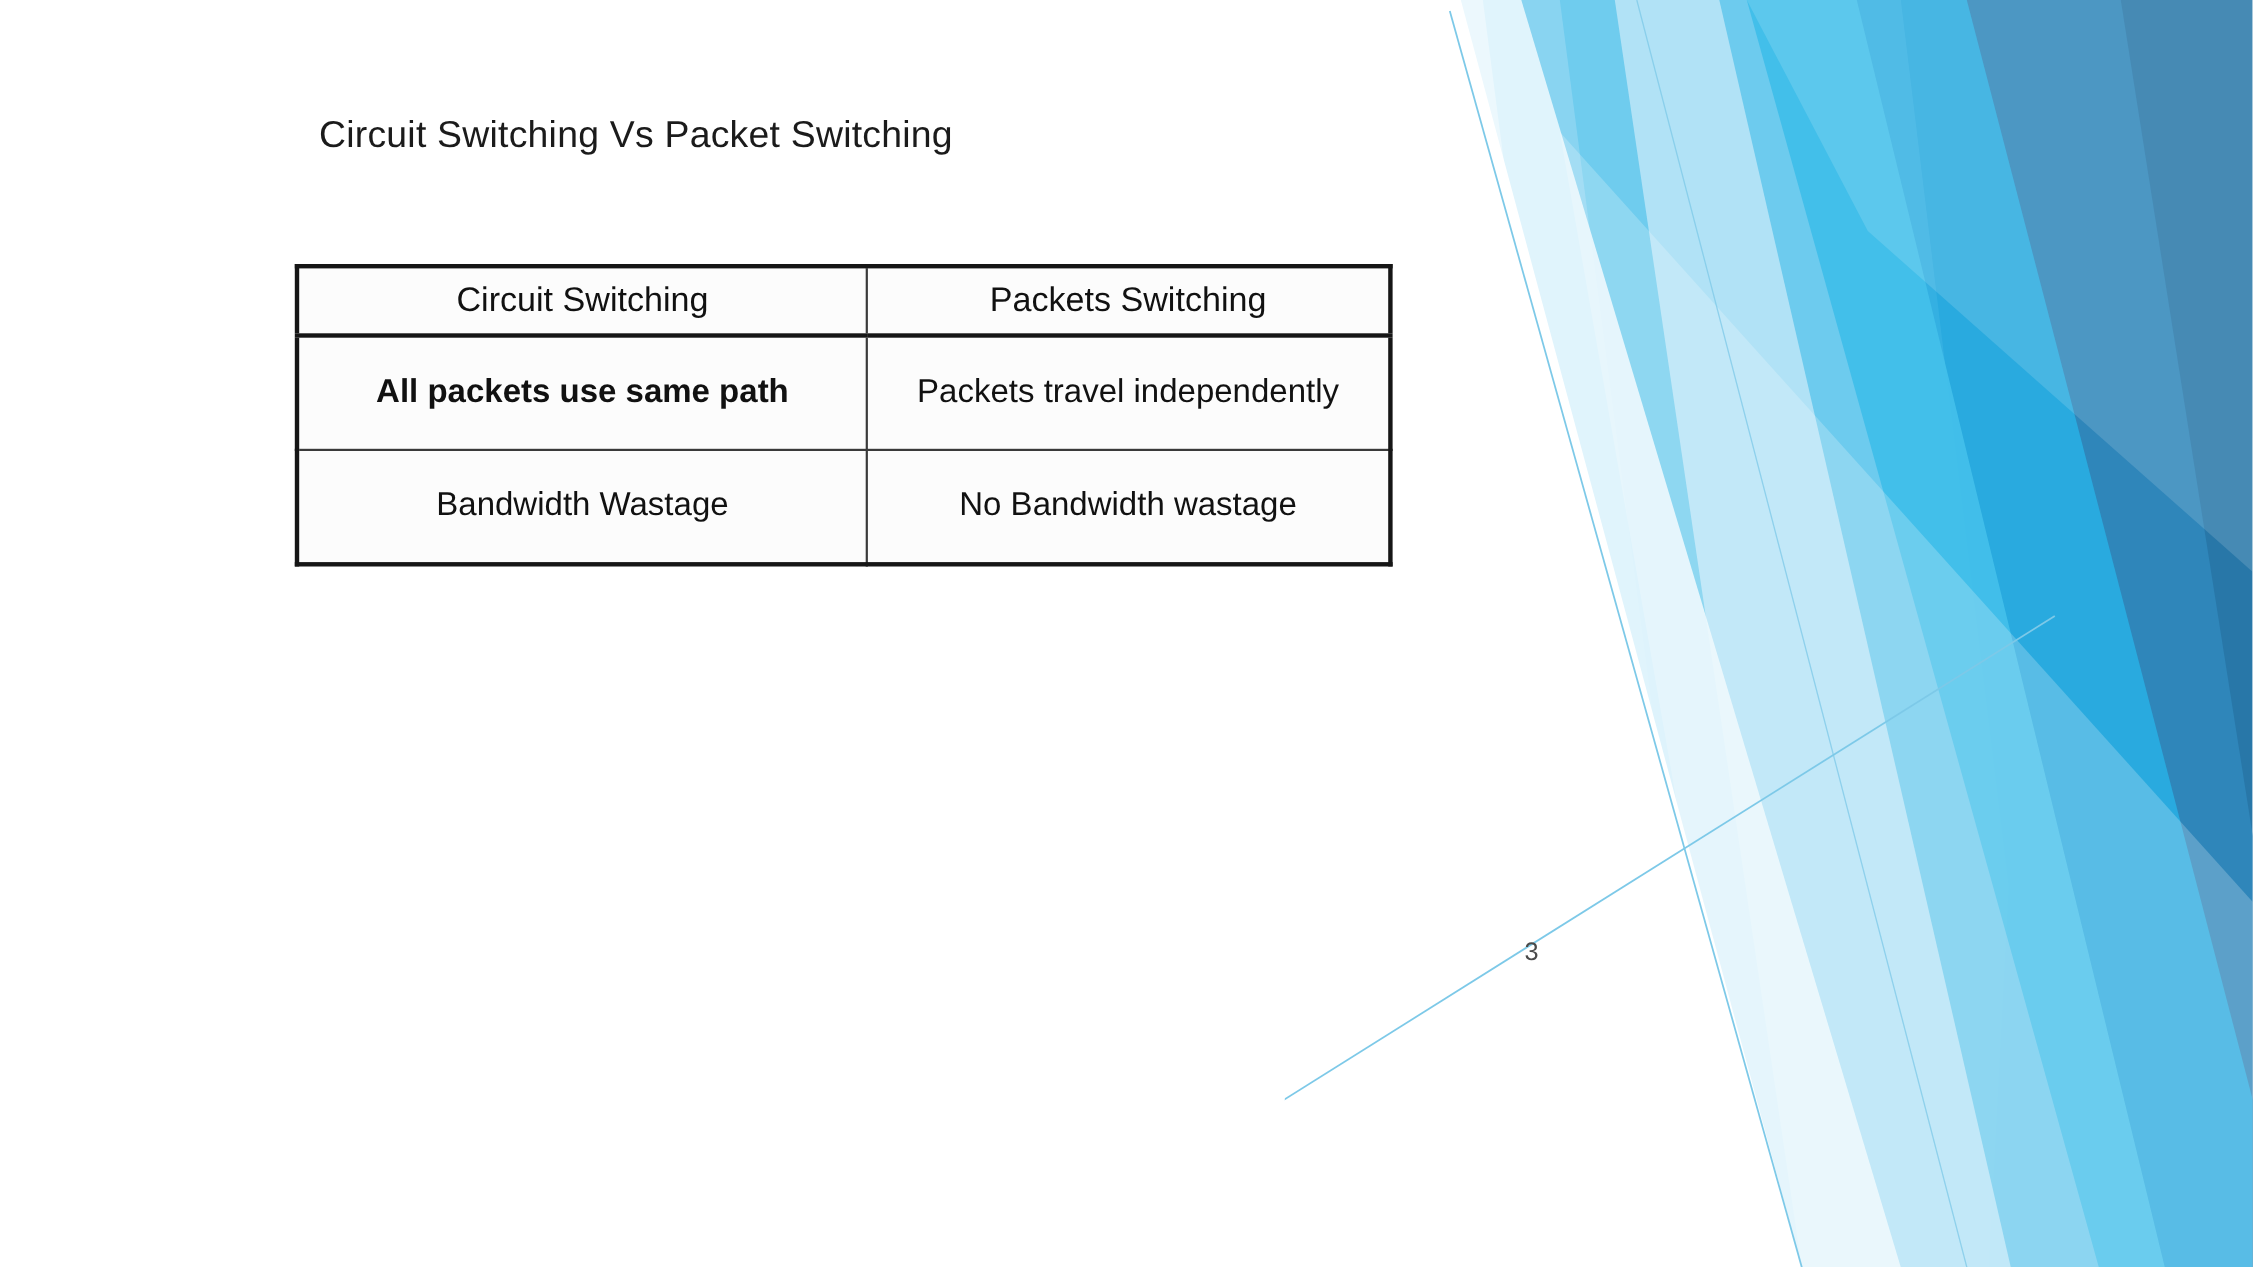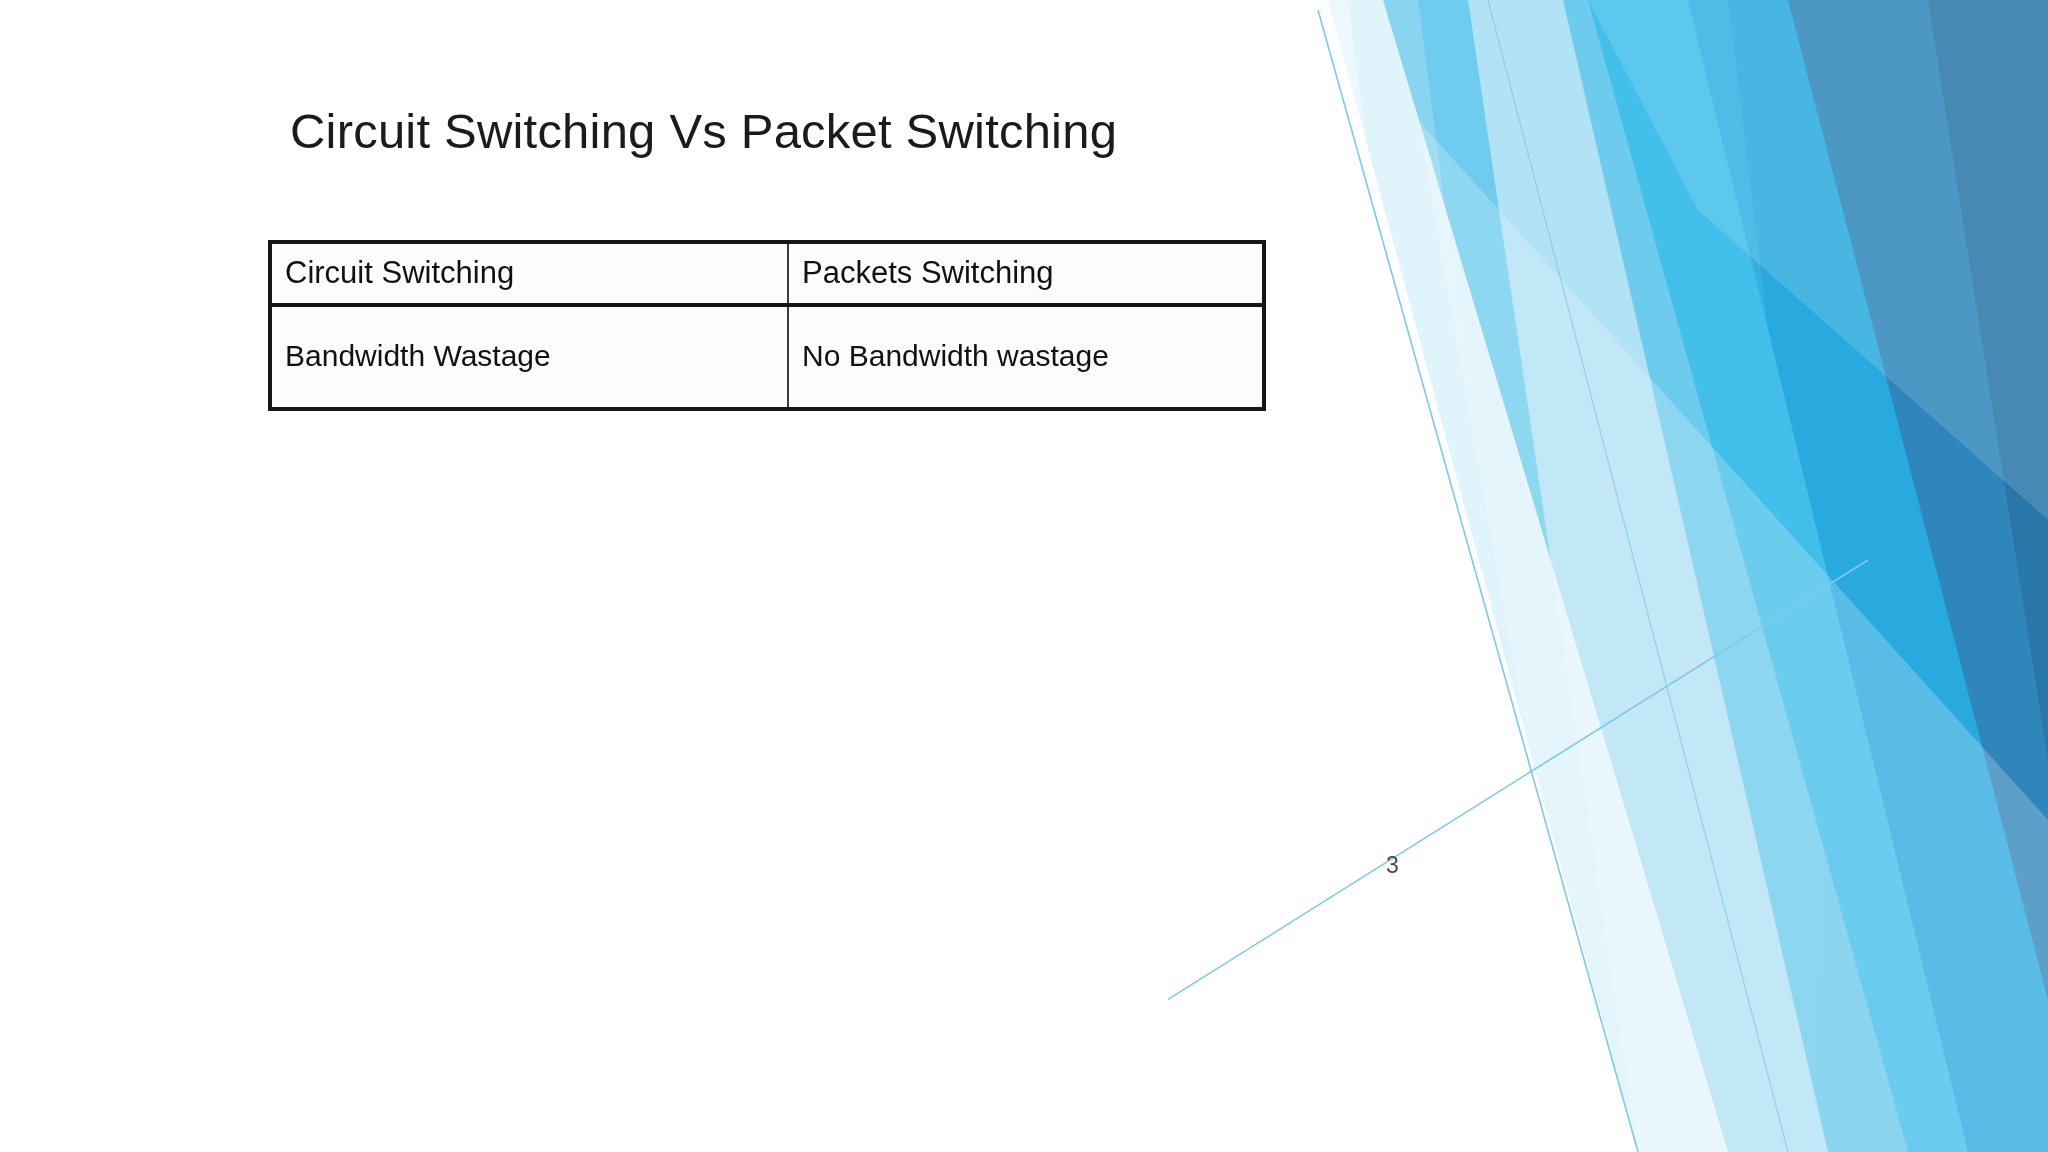--- a/index.html
+++ b/index.html
@@ -27,21 +27,21 @@
     pointer-events:none;
   }
   #bg-deco svg { display:block; width:100%; height:100%; }
 
   
   #slide-title {
     position:absolute;
     left:290px;
     top:104px;
     width:1100px;
-    font-size:49px;
+    font-size:34px;
     line-height:1.12;
     font-weight:400;
     color:#1b1b1b;
     letter-spacing:0.2px;
     white-space:nowrap;
     font-family:"Liberation Sans", sans-serif;
   }
 
   
   #compare-table {
@@ -58,21 +58,21 @@
   #compare-table col.col-right { width:476px; }
 
   #compare-table th,
   #compare-table td {
     border:2px solid #3a3a3a;
     padding:7px 13px 9px 13px;
     vertical-align:middle;
     color:#111111;
     font-size:30px;
     line-height:1.22;
-    text-align:left;
+    text-align:center;
     font-family:"Liberation Sans", sans-serif;
     background:#fcfcfc;
   }
 
   #compare-table thead th {
     font-weight:400;
     font-size:31px;
     border-bottom:4px solid #161616;
     height:63px;
     padding-top:2px;
@@ -140,20 +140,24 @@
       <col class="col-left">
       <col class="col-right">
     </colgroup>
     <thead>
       <tr>
         <th>Circuit Switching</th>
         <th>Packets Switching</th>
       </tr>
     </thead>
     <tbody id="compare-body">
+      <tr class="row-bold">
+        <td class="cell-left">All packets use same path</td>
+        <td class="cell-right">Packets travel independently</td>
+      </tr>
       <tr>
         <td class="cell-left">Bandwidth Wastage</td>
         <td class="cell-right">No Bandwidth wastage</td>
       </tr>
     </tbody>
   </table>
 
   <div id="page-number">3</div>
 
 </div>

